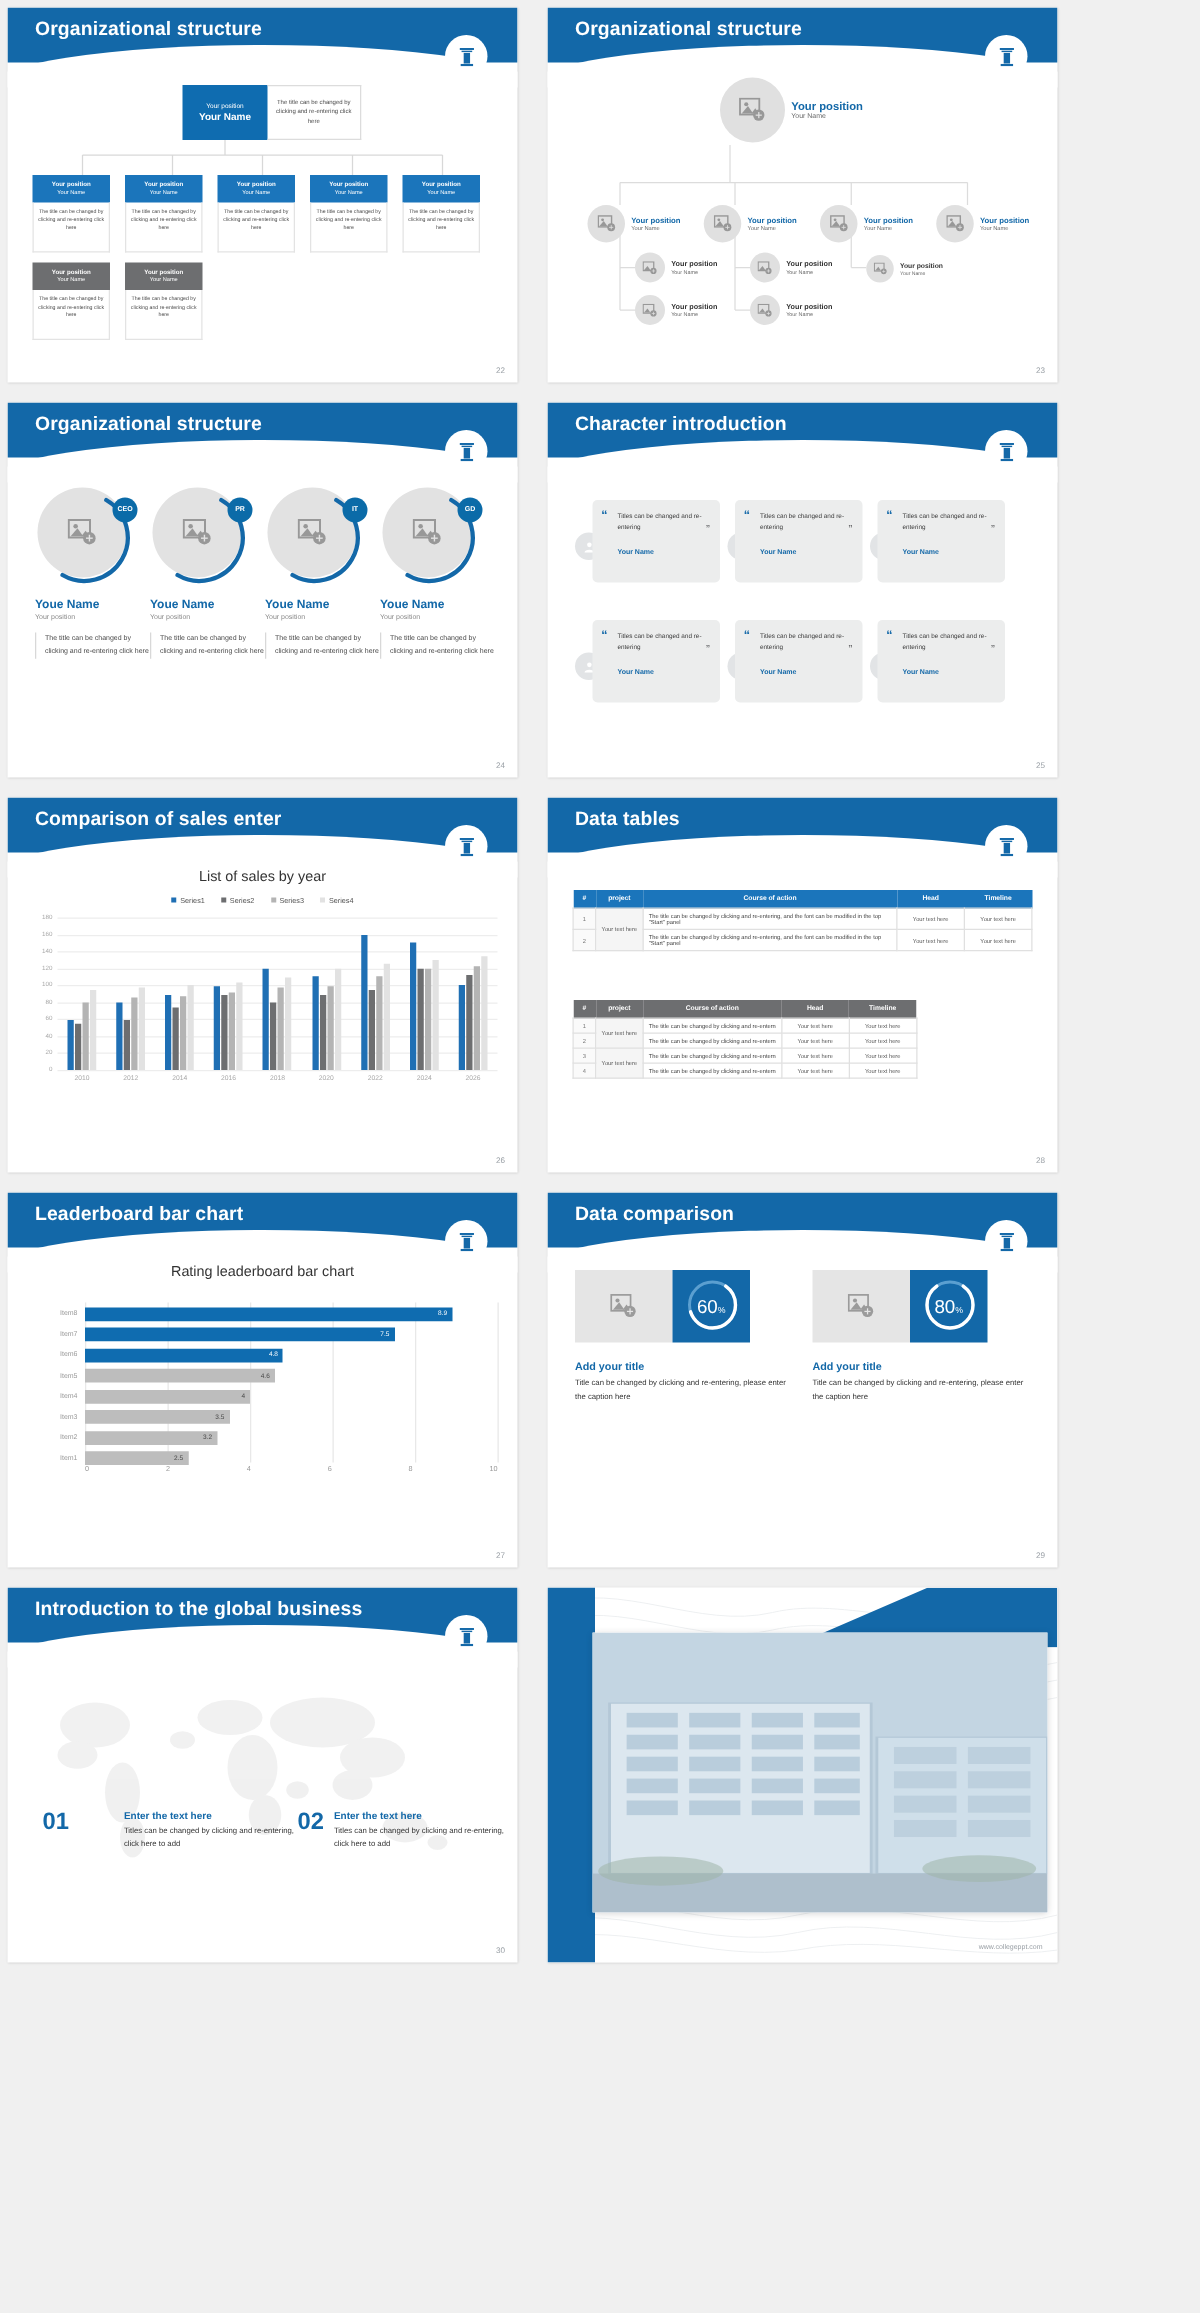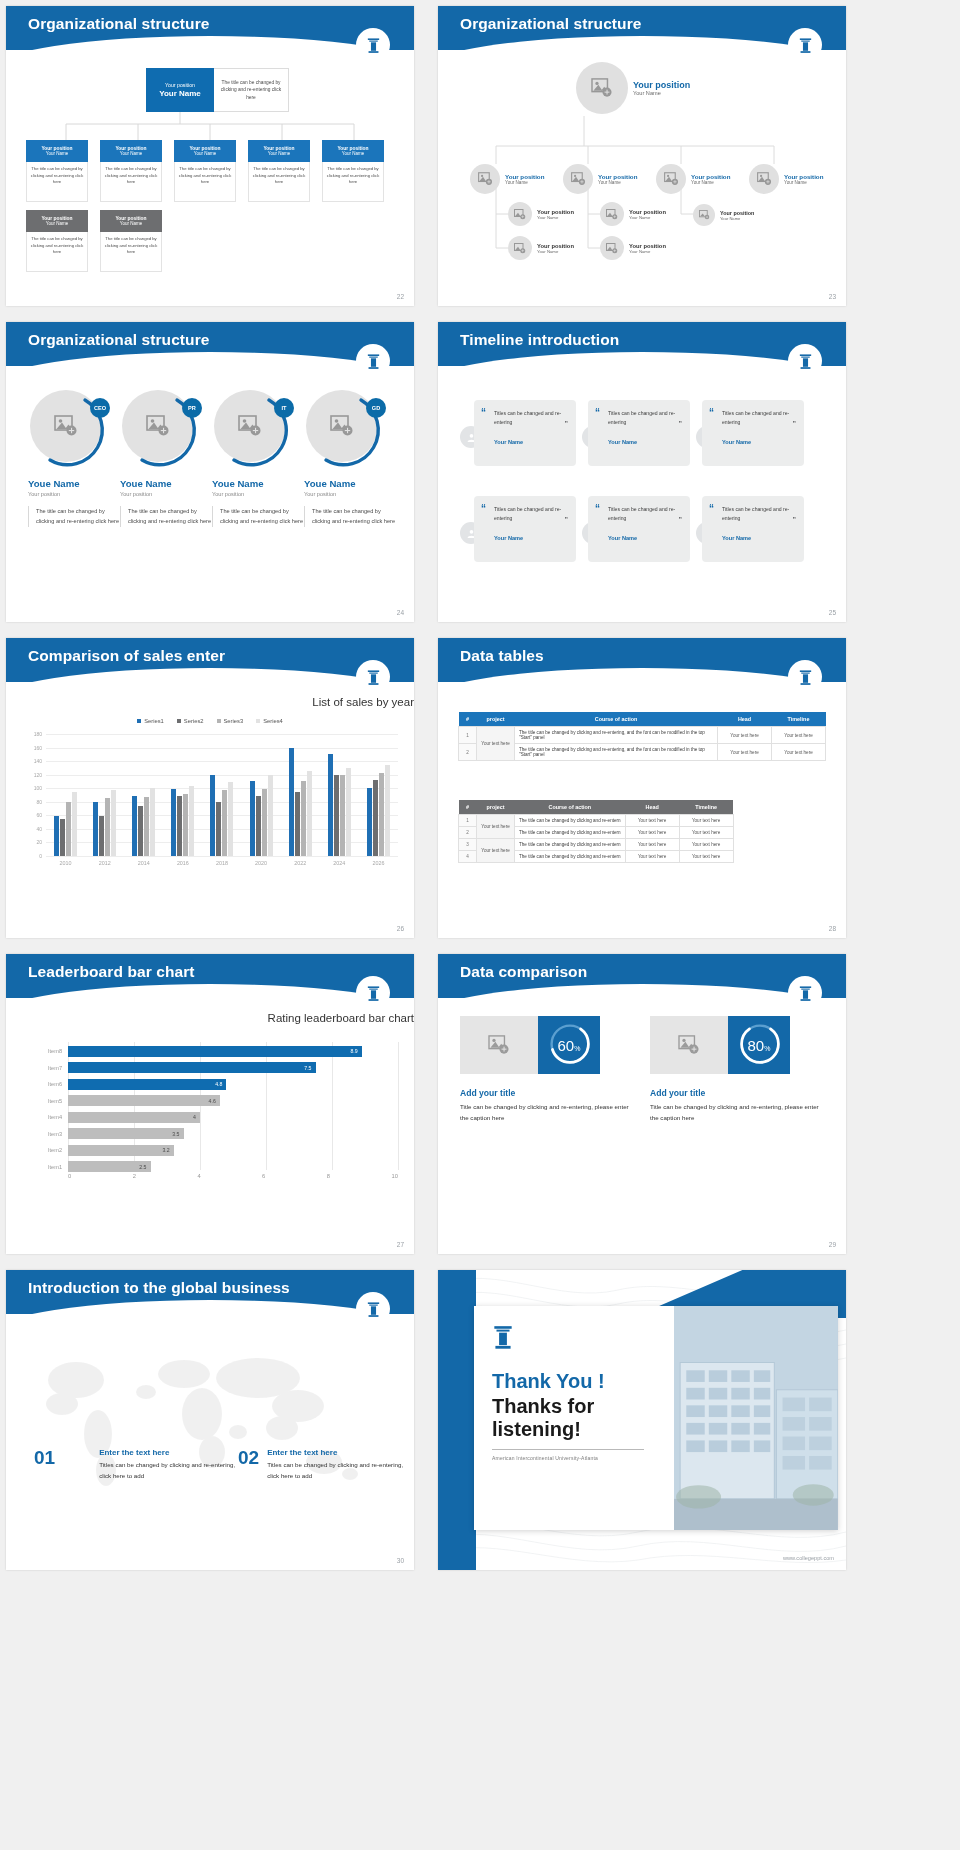--- a/index.html
+++ b/index.html
@@ -124,21 +124,21 @@
   .s25-quote { position:absolute; left:7px; top:7px; color:#1368a8; font-size:10px; font-weight:bold; }
   .s25-quote.close { left:auto; right:8px; top:20px; color:#6d6e70; font-size:7px; }
   .s25-txt { font-size:5.1px; color:#3c3c3c; line-height:1.85; }
   .s25-nm { font-size:5.6px; color:#1368a8; font-weight:bold; margin-top:11px; }
   .s25-av {
     position:absolute; width:22px; height:22px; border-radius:50%;
     background:#e2e4e6; display:flex; align-items:center; justify-content:center;
   }
 
   
-  .chart-title { position:absolute; top:58px; width:100%; text-align:right; font-size:11.5px; color:#333; }
+  .chart-title { position:absolute; top:58px; width:100%; text-align:center; font-size:11.5px; color:#333; }
   .legend { position:absolute; top:80px; width:100%; display:flex; justify-content:center; gap:13px; font-size:5.8px; color:#555; }
   .legend span.sw { display:inline-block; width:4px; height:4px; margin-right:3px; vertical-align:middle; }
   .plot { position:absolute; left:14px; top:96px; width:380px; height:140px; }
   .yaxis { position:absolute; left:0; top:0; width:24px; height:122px; }
   .ytick { position:absolute; right:2px; font-size:5px; color:#a8a8a8; transform:translateY(-50%); }
   .gridarea { position:absolute; left:26px; top:0; right:2px; height:122px; }
   .gl { position:absolute; left:0; right:0; height:1px; background:#ededed; }
   .groups { position:absolute; left:26px; top:0; right:2px; height:122px; display:flex; align-items:flex-end; }
   .group { flex:1; display:flex; align-items:flex-end; justify-content:center; gap:1px; height:100%; }
   .bar { width:5px; }
@@ -595,21 +595,21 @@
       <div class="s24-pos">Your position</div>
       <div class="s24-desc">The title can be changed by clicking and re-entering click here</div>
     </div>
 
     <div class="pgnum">24</div>
   </div>
 
   <div class="slide">
     <div class="band"></div>
     <div class="band-curve"></div>
-    <div class="slide-title">Timeline introduction</div>
+    <div class="slide-title">Character introduction</div>
     <div class="pillar-badge">
       <svg viewBox="0 0 20 24">
           <rect x="2" y="2" width="16" height="2.2" fill="#1368a8"></rect>
           <rect x="4" y="5" width="12" height="1.6" fill="#1368a8"></rect>
           <rect x="6.4" y="7.5" width="7.2" height="12" fill="#1368a8"></rect>
           <rect x="3" y="20" width="14" height="2.4" fill="#1368a8"></rect>
         </svg>
     </div>
 
     <div class="s25-av" style="left:22px; top:104px;">
@@ -1105,34 +1105,20 @@
         <path d="M0 84 C60 64 120 104 180 90 C240 76 300 110 408 88"></path>
         <path d="M0 254 C60 238 130 278 200 262 C270 246 340 280 408 262"></path>
         <path d="M0 268 C60 252 130 292 200 276 C270 260 340 294 408 276"></path>
         <path d="M0 282 C60 266 130 300 200 290 C270 276 340 300 408 290"></path>
       </g>
     </svg>
     <div class="ty-blue-l"></div>
     <div class="ty-blue-t"></div>
 
     <div class="ty-card">
-      <div class="ty-left">
-        <div>
-          <svg width="22" height="26" viewBox="0 0 20 24">
-              <rect x="2" y="2" width="16" height="2.4" fill="#1368a8"></rect>
-              <rect x="4" y="5.2" width="12" height="1.8" fill="#1368a8"></rect>
-              <rect x="6.4" y="8" width="7.2" height="11.5" fill="#1368a8"></rect>
-              <rect x="3" y="20.2" width="14" height="2.6" fill="#1368a8"></rect>
-            </svg>
-        </div>
-        <div class="ty-h1">Thank You !</div>
-        <div class="ty-h2">Thanks for listening!</div>
-        <div class="ty-rule"></div>
-        <div class="ty-sub">American Intercontinental University-Atlanta</div>
-      </div>
       <div class="ty-right">
         <svg viewBox="0 0 160 230" preserveAspectRatio="none" style="width:100%;height:100%;">
           <rect x="0" y="0" width="160" height="230" fill="#c3d5e2"></rect>
           <rect x="6" y="58" width="92" height="140" fill="#dce7ef" stroke="#b4c8d7"></rect>
           <g fill="#b9cddc">
             <rect x="12" y="66" width="18" height="12"></rect>
               <rect x="34" y="66" width="18" height="12"></rect>
             <rect x="56" y="66" width="18" height="12"></rect>
               <rect x="78" y="66" width="16" height="12"></rect>
             <rect x="12" y="84" width="18" height="12"></rect>

